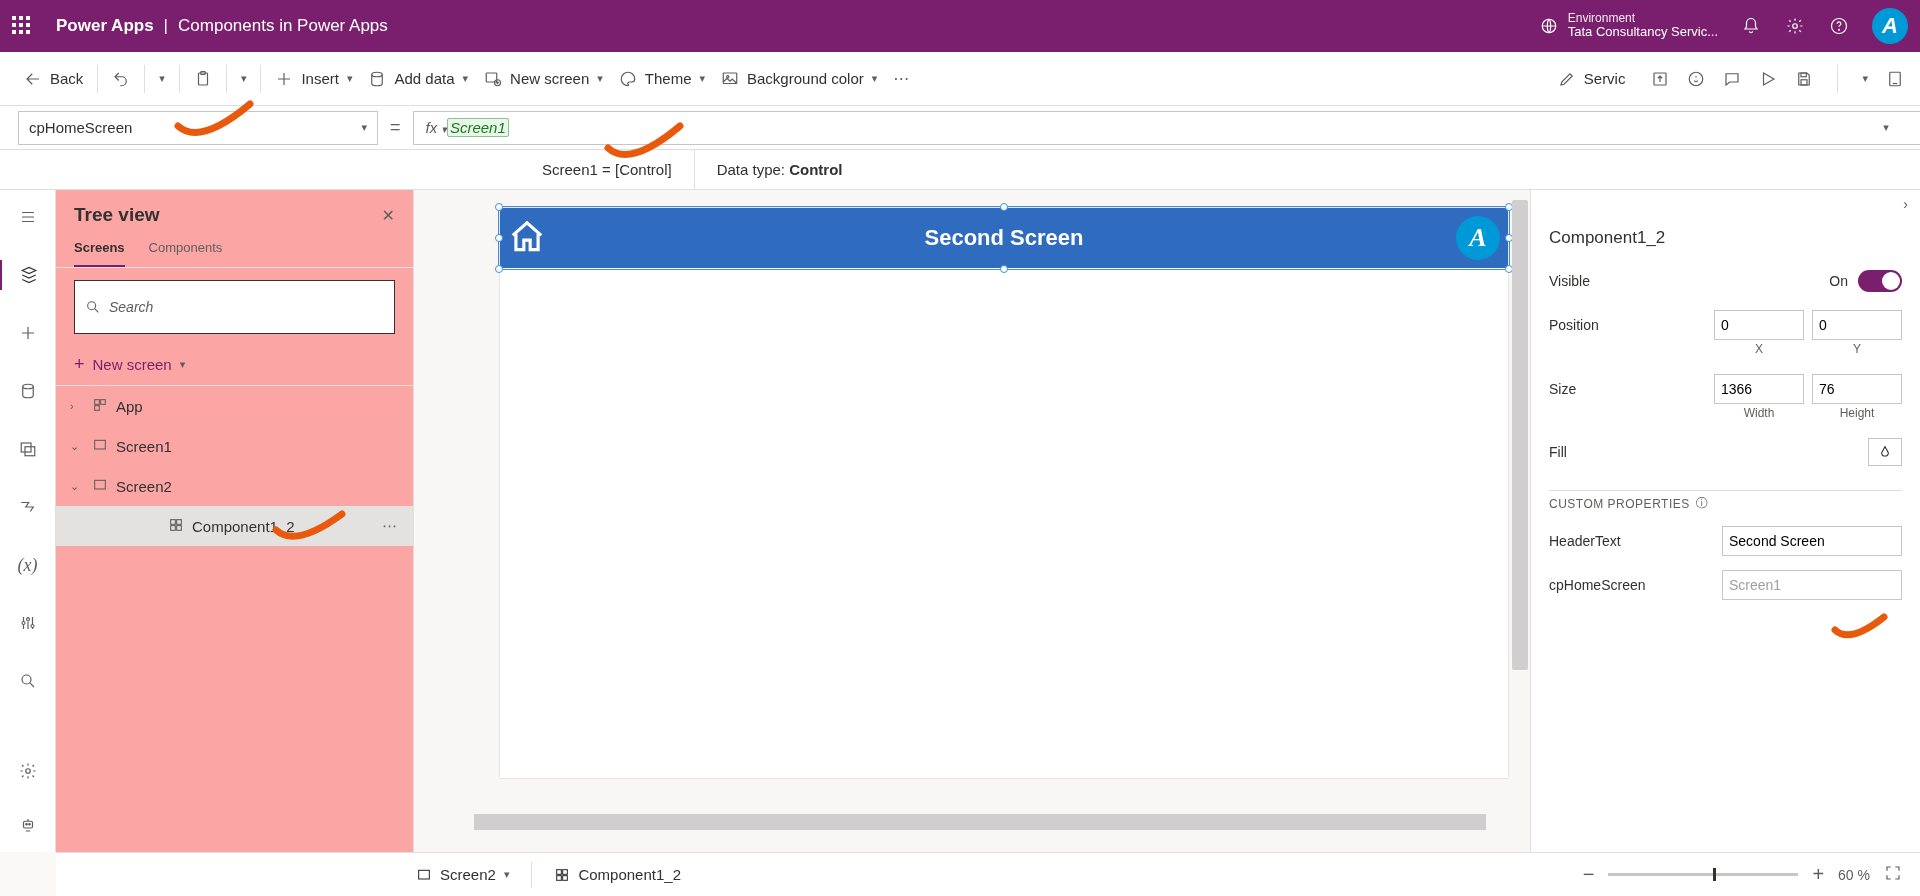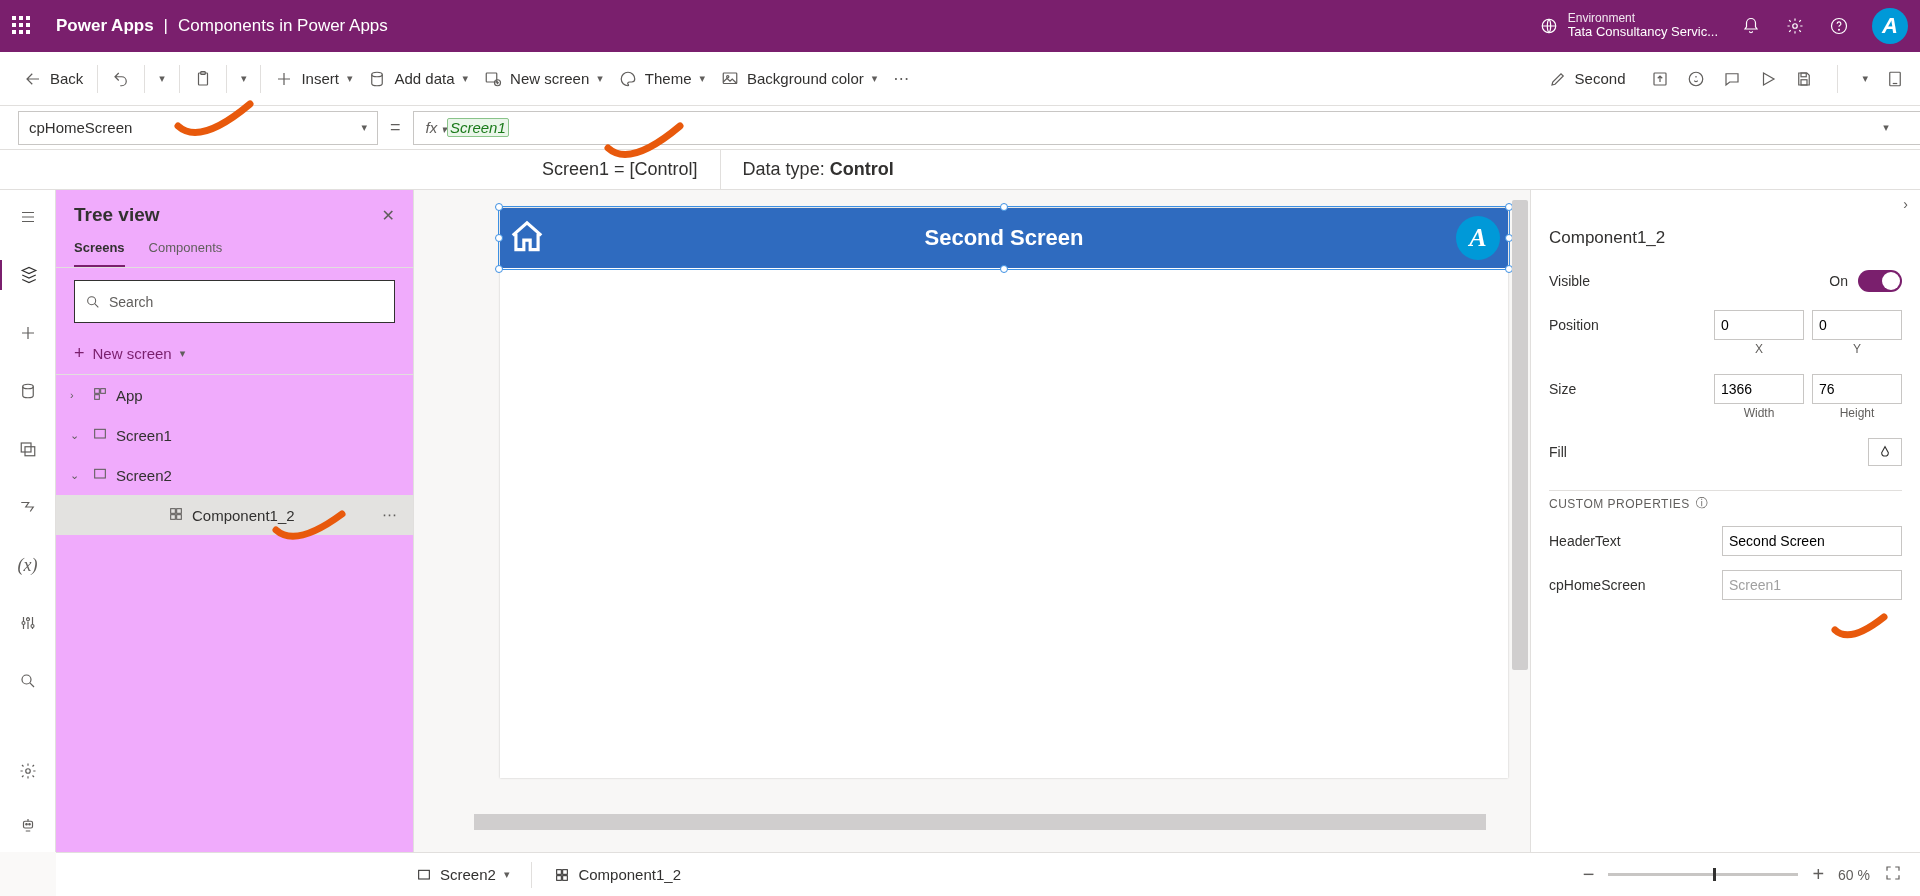--- a/index.html
+++ b/index.html
@@ -27,38 +27,38 @@
   .cmd-right .cmd-icon, .cmd-right svg { color:#605e5c; }
 
   .formula-row { height:44px; background:#fff; border-bottom:1px solid #e1dfdd; display:flex; align-items:center; padding:0 18px; gap:12px; }
   .prop-select { width:360px; height:34px; border:1px solid #c8c6c4; display:flex; align-items:center; padding:0 10px; font-size:15px; justify-content:space-between; }
   .eq { font-size:18px; color:#605e5c; }
   .fx-box { flex:1; height:34px; border:1px solid #c8c6c4; display:flex; align-items:center; padding:0 12px; background:#fff; position:relative; margin-right:-18px; border-right:none; }
   .fx-lab { font-style:italic; color:#605e5c; font-size:15px; }
   .fx-val { font-style:italic; color:#1a7a1a; border:1px solid #8ac48a; background:#eaf6ea; padding:0 2px; border-radius:2px; font-size:15px; }
   .fx-expand { width:44px; display:flex; align-items:center; justify-content:center; }
 
-  .result-row { height:40px; background:#fff; border-bottom:1px solid #e1dfdd; display:flex; align-items:center; padding-left:520px; font-size:18px; color:#323130; }
+  .result-row { height:40px; background:#fff; border-bottom:1px solid #e1dfdd; display:flex; align-items:center; padding-left:520px; font-size:15px; color:#323130; }
   .result-row .seg { padding:0 22px; border-right:1px solid #e1dfdd; height:100%; display:flex; align-items:center; }
   .result-row .seg:last-child { border-right:none; }
   .result-row b { font-weight:600; }
 
   .main { display:flex; height:calc(896px - 52px - 54px - 44px - 40px - 44px); }
   .left-rail { width:56px; background:#fff; border-right:1px solid #e1dfdd; display:flex; flex-direction:column; align-items:center; padding-top:12px; gap:28px; }
   .left-rail .ritem { color:#605e5c; font-size:18px; width:100%; height:30px; display:flex; align-items:center; justify-content:center; }
   .left-rail .ritem.active { border-left:2px solid #7a1f6d; color:#323130; }
   .left-rail .bottom { margin-top:auto; margin-bottom:12px; display:flex; flex-direction:column; gap:24px; align-items:center; }
 
-  .tree-panel { width:358px; background:#f0abfc; border-right:1px solid #e1dfdd; display:flex; flex-direction:column; }
+  .tree-panel { width:358px; background:#fca5a5; border-right:1px solid #e1dfdd; display:flex; flex-direction:column; }
   .tree-head { display:flex; align-items:center; justify-content:space-between; padding:14px 18px 6px; }
   .tree-head h2 { font-size:19px; font-weight:600; }
   .tree-tabs { display:flex; gap:24px; padding:8px 18px 0; border-bottom:1px solid #e1dfdd; }
   .tree-tabs span { padding-bottom:10px; font-size:13px; color:#605e5c; }
   .tree-tabs span.active { color:#323130; border-bottom:2px solid #7a1f6d; font-weight:600; }
-  .search-box { margin:12px 18px; height:43px; border:1px solid #323130; background:#fff; display:flex; align-items:center; padding:16px 10px; gap:8px; color:#605e5c; }
+  .search-box { margin:12px 18px; height:54px; border:1px solid #323130; background:#fff; display:flex; align-items:center; padding:16px 10px; gap:8px; color:#605e5c;font-style:italic; }
   .new-screen { padding:8px 18px 10px; display:flex; align-items:center; gap:8px; color:#7a1f6d; font-size:15px; border-bottom:1px solid #e1dfdd; }
   .tree-list { flex:1; overflow:auto; }
   .tree-item { display:flex; align-items:center; gap:8px; height:40px; padding-left:14px; font-size:15px; color:#323130; }
   .tree-item.ind2b { padding-left:112px; }
   .tree-item.sel { background:#e3e2e0; }
   .ti-caret { width:14px; font-size:11px; color:#605e5c; }
   .ti-icon { color:#605e5c; font-size:15px; }
   .ti-more { margin-left:auto; margin-right:14px; color:#605e5c; letter-spacing:2px; }
 
   .canvas-wrap { flex:1; position:relative; background:#f8f7f6; overflow:hidden; }
@@ -248,21 +248,21 @@
       <span class="cmd-icon">⋯</span>
     </div>
 
   <div class="cmd-right">
     <div class="cmd-item">
       <span class="cmd-icon">
           <svg class="ic" viewBox="0 0 24 24">
             <path d="M4 20l1-4L16 5l3 3L8 19z"></path>
           </svg>
         </span>
-      <span>Second</span>
+      <span>Servic</span>
     </div>
     <span class="cmd-icon">
         <svg class="ic" viewBox="0 0 24 24">
           <rect x="4" y="4" width="16" height="16" rx="1"></rect>
           <path d="M12 16V8M9 11l3-3 3 3"></path>
         </svg>
       </span>
     <span class="cmd-icon">
         <svg class="ic" viewBox="0 0 24 24">
           <circle cx="12" cy="12" r="9"></circle>

